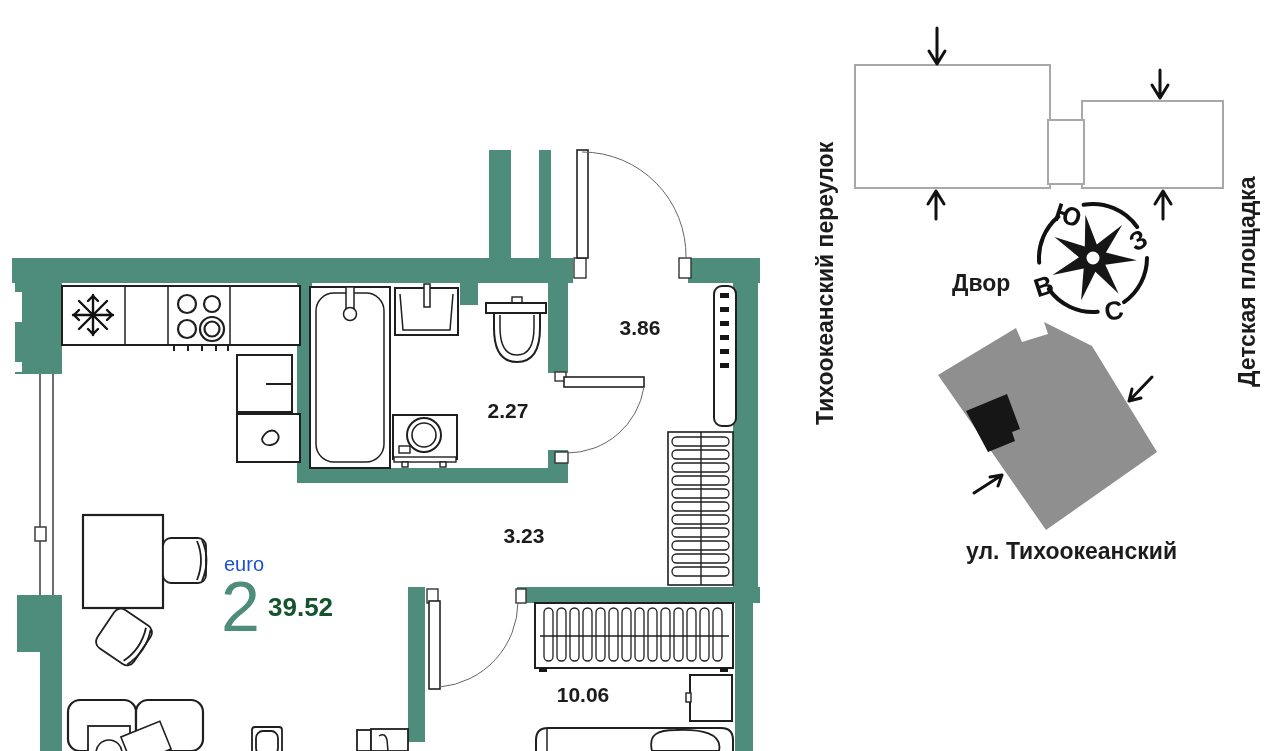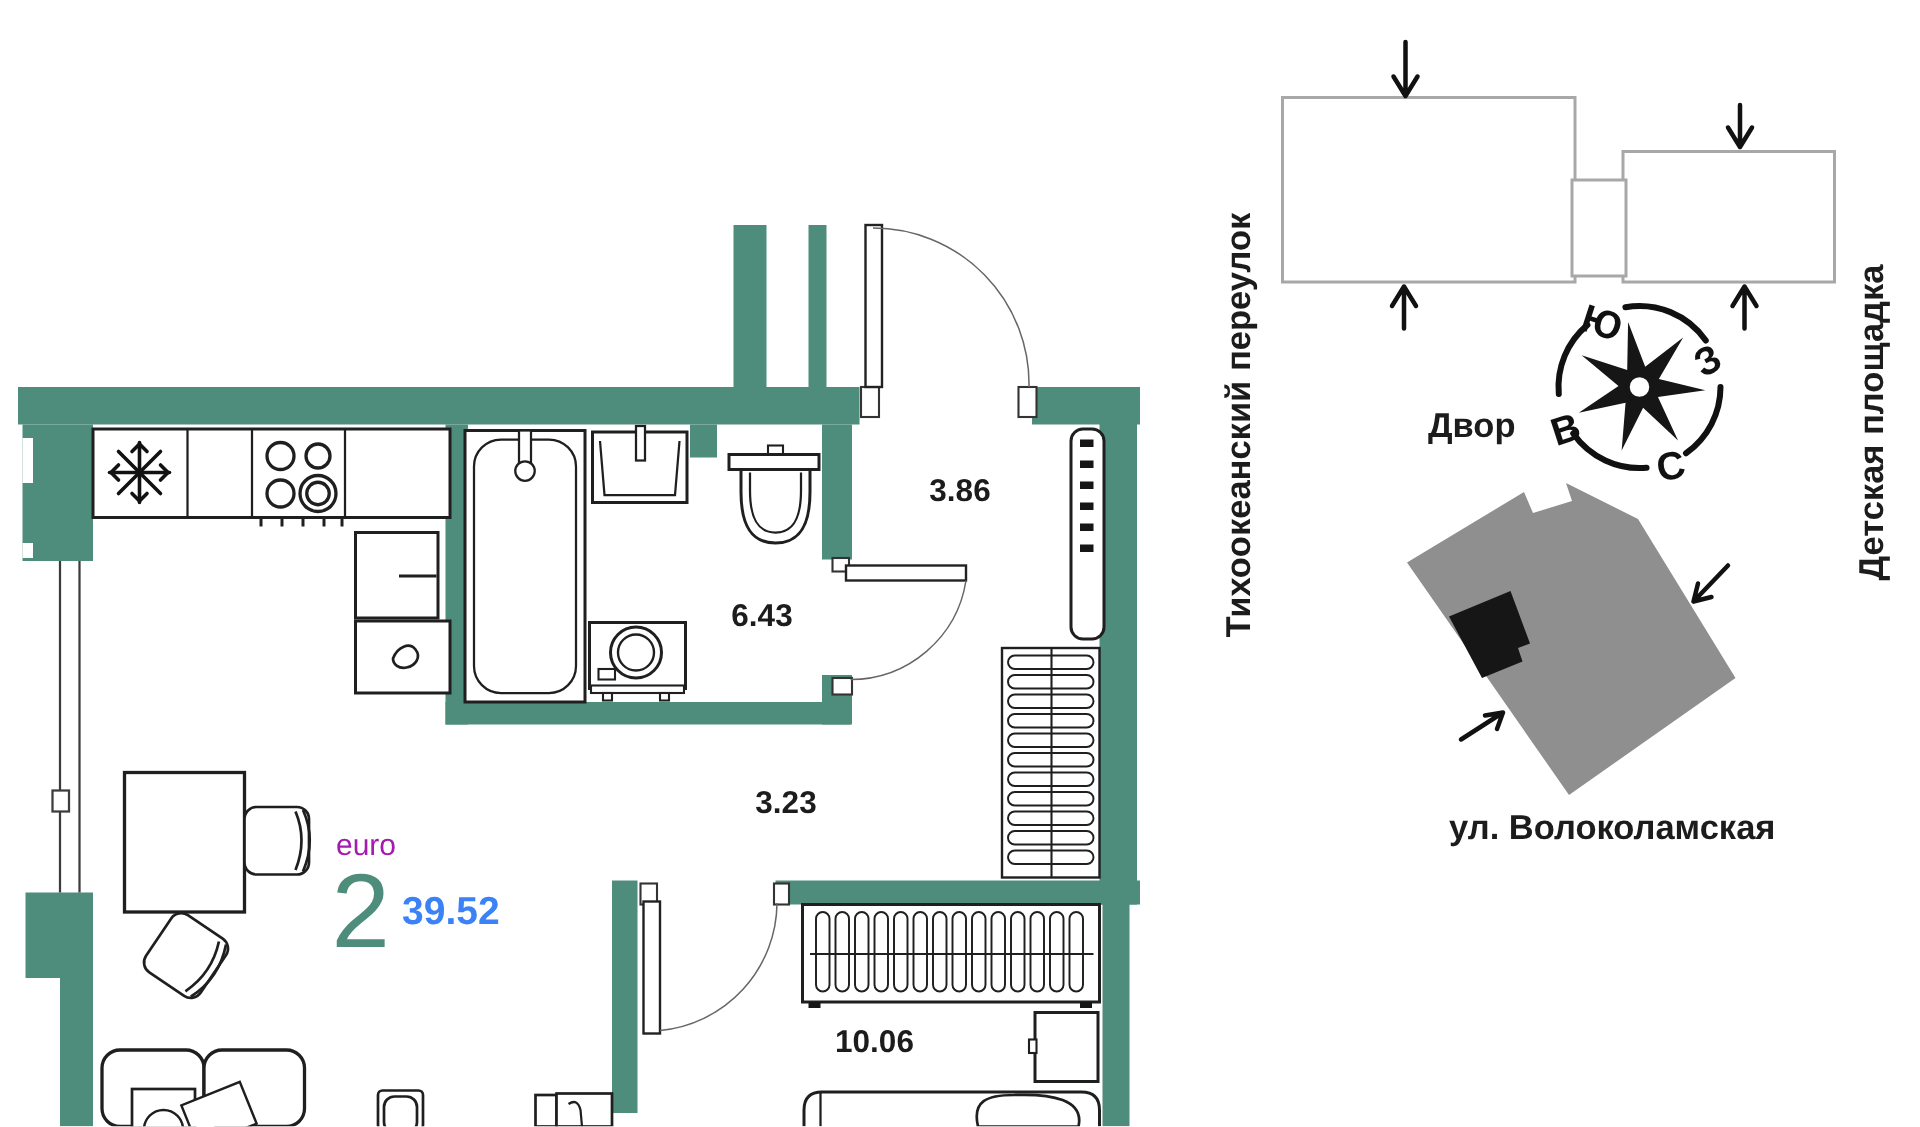--- a/index.html
+++ b/index.html
@@ -5,23 +5,23 @@
   html,body { margin:0; padding:0; background:#ffffff; }
   .canvas {
     position:relative; width:1280px; height:751px; background:#ffffff;
     overflow:hidden; font-family:"Liberation Sans", sans-serif;
   }
   svg { position:absolute; left:0; top:0; }
   .lbl { position:absolute; color:#1c1c1c; font-weight:700; white-space:nowrap; }
   .area-lbl { font-size:21px; text-align:center; }
   .street-lbl { font-size:23px; }
   .vlabel { transform:rotate(-90deg); transform-origin:0 0; text-align:center; }
-  .euro-lbl { font-size:20px; font-weight:500; color:#a21caf; }
+  .euro-lbl { font-size:20px; font-weight:500; color:#1d4ed8; }
   .rooms-lbl { font-size:70px; font-weight:400; color:#4e8c7c; line-height:1; }
-  .total-lbl { font-size:26px; font-weight:700; color:#3b82f6; }
+  .total-lbl { font-size:26px; font-weight:700; color:#14532d; }
 </style>
 </head>
 <body>
 
 <div class="canvas">
 
 <svg width="1280" height="751" viewBox="0 0 1280 751">
 
   <g fill="#4e8c7c">
     <rect x="12" y="258" width="561" height="25"></rect>
@@ -258,26 +258,26 @@
   </g>
 
   <g>
     <polygon fill="#8f8f8f" points="938,375 1016,328 1022,342 1048,334 1044,322 1092,346 1157,452 1046,530"></polygon>
     <polygon fill="#161616" points="966,411 1007,394 1020,429 1012,432 1015,441 988,452"></polygon>
   </g>
 
 </svg>
 
 <div class="lbl area-lbl" style="left:610px; top:316px; width:60px;">3.86</div>
-<div class="lbl area-lbl" style="left:478px; top:399px; width:60px;">6.43</div>
+<div class="lbl area-lbl" style="left:478px; top:399px; width:60px;">2.27</div>
 <div class="lbl area-lbl" style="left:494px; top:524px; width:60px;">3.23</div>
 <div class="lbl area-lbl" style="left:543px; top:683px; width:80px;">10.06</div>
 
 <div class="lbl euro-lbl" style="left:224px; top:553px;">euro</div>
 <div class="lbl rooms-lbl" style="left:221px; top:572px;">2</div>
 <div class="lbl total-lbl" style="left:268px; top:592px;">39.52</div>
 
 <div class="lbl street-lbl vlabel" style="left:812px; top:425px; width:278px;">Тихоокеанский переулок</div>
 <div class="lbl street-lbl vlabel" style="left:1234px; top:387px; width:196px;">Детская площадка</div>
 <div class="lbl street-lbl" style="left:952px; top:250px;margin-top:20px;">Двор</div>
-<div class="lbl street-lbl" style="left:966px; top:538px;">ул. Волоколамская</div>
+<div class="lbl street-lbl" style="left:966px; top:538px;">ул. Тихоокеанский</div>
 
 </div>
 
 </body></html>

